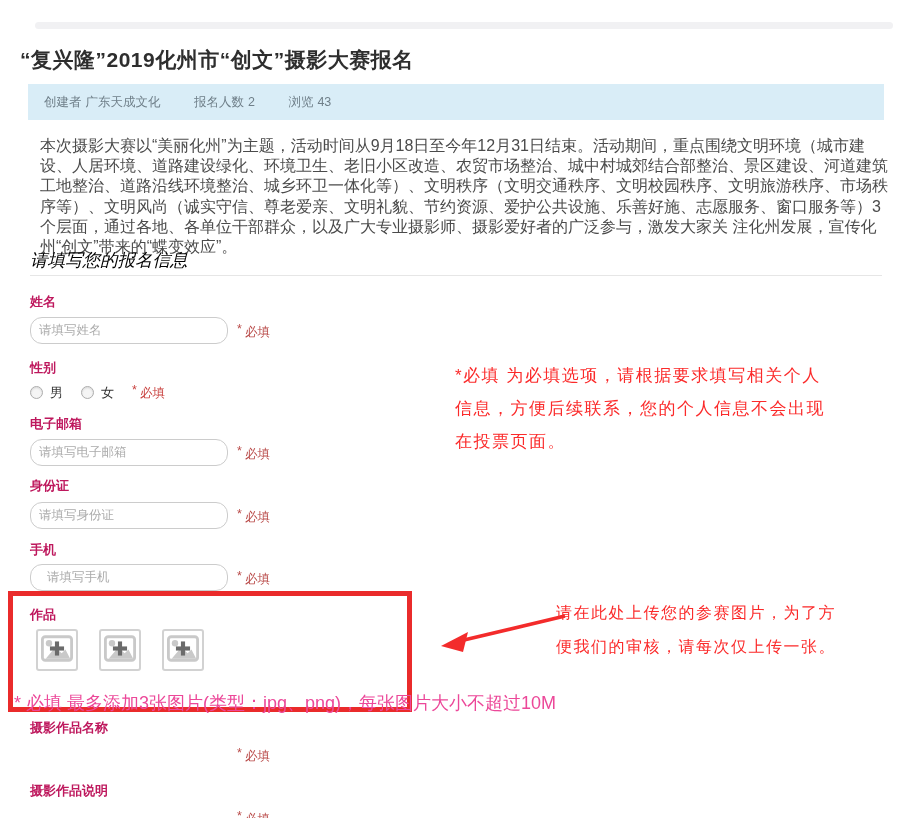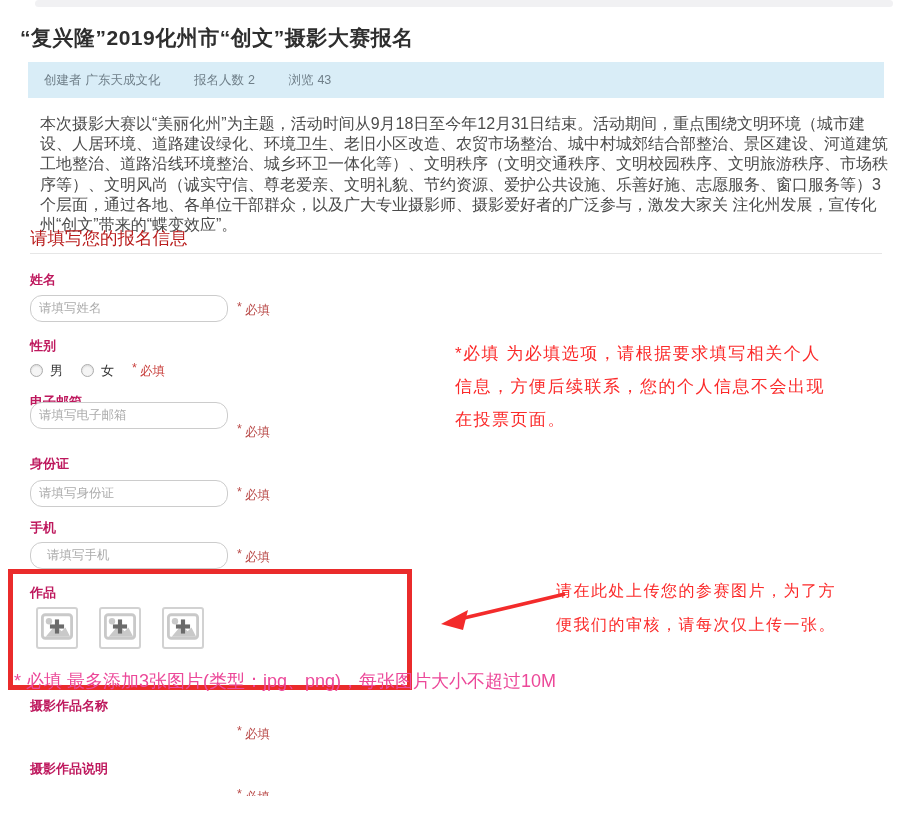--- a/index.html
+++ b/index.html
@@ -1,36 +1,36 @@
 <!DOCTYPE html>
 <html><head>
 <meta charset="utf-8">
 <style>
   * { box-sizing: border-box; margin: 0; padding: 0; }
   html, body { background: #fff; }
   body { font-family: "Liberation Sans", sans-serif; }
-  .page { position: relative; width: 912px; height: 796px; background: #fff; overflow: hidden; }
+  .page { position: relative; width: 912px; height: 796px; background: #fff; overflow: hidden; margin-top: 22px; }
 
   .top-strip { position: absolute; top: 0; left: 35px; width: 858px; height: 7px;
                background: #f1f1f3; border-radius: 8px; }
 
   .title { position: absolute; left: 20px; top: 24px; font-size: 21px; font-weight: bold;
            color: #2e2e2e; letter-spacing: 0.5px; }
 
   .meta-bar { position: absolute; left: 28px; top: 62px; width: 856px; height: 36px;
               background: #d9edf7; font-size: 12.5px; color: #6f7f89; line-height: 36px;
               padding-left: 16px; }
   .meta-bar .meta-item { margin-right: 30px; text-align: right; }
   .meta-bar .meta-label { margin-right: 4px; }
 
   .intro { position: absolute; left: 40px; top: 114px; width: 852px; font-size: 16px;
            line-height: 20.2px; color: #4b4b4b; }
 
   .section-title { position: absolute; left: 30px; top: 226px; font-size: 17.5px;
-                   color: #b91c1c; font-weight: normal; }
+                   color: #000000; font-weight: normal; font-style: italic; }
   .hr { position: absolute; height: 0; border-top: 1px solid #e6e6e6; }
   .hr.section { left: 30px; top: 253px; width: 852px; }
   .hr.bottom  { left: 30px; top: 818px; width: 852px; }
 
   .field-label { position: absolute; left: 30px; font-size: 13px; font-weight: bold; color: #be185d; }
   .text-input { position: absolute; left: 30px; width: 198px; height: 27px;
                 border: 1px solid #ccc; border-radius: 12px; padding: 0 8px;
                 font-size: 12.5px; color: #444; font-family: Liberation Mono, monospace;
                 outline: none; background: #fff; }
   .text-input::placeholder { color: #ababab; opacity: 1; }
@@ -95,21 +95,21 @@
         <span>男</span>
       </span>
     <span class="gender-opt">
         <span class="radio"></span>
         <span>女</span>
       </span>
     <span class="req-inline"><span class="star">*</span><span>必填</span></span>
   </div>
 
   <div class="field-label" style="top:393px">电子邮箱</div>
-  <input class="text-input" style="top: 402px;" type="text" placeholder="请填写电子邮箱">
+  <input class="text-input" style="top: 417px;" type="text" placeholder="请填写电子邮箱">
   <div class="req" style="top:422px"><span class="star">*</span><span>必填</span></div>
 
   <div class="field-label" style="top:455px">身份证</div>
   <input class="text-input" style="top: 480px;" type="text" placeholder="请填写身份证">
   <div class="req" style="top:485px"><span class="star">*</span><span>必填</span></div>
 
   <div class="field-label" style="top:519px">手机</div>
   <input class="text-input" style="top: 542px; padding-left: 16px;" type="text" placeholder="请填写手机">
   <div class="req" style="top:547px"><span class="star">*</span><span>必填</span></div>
 

